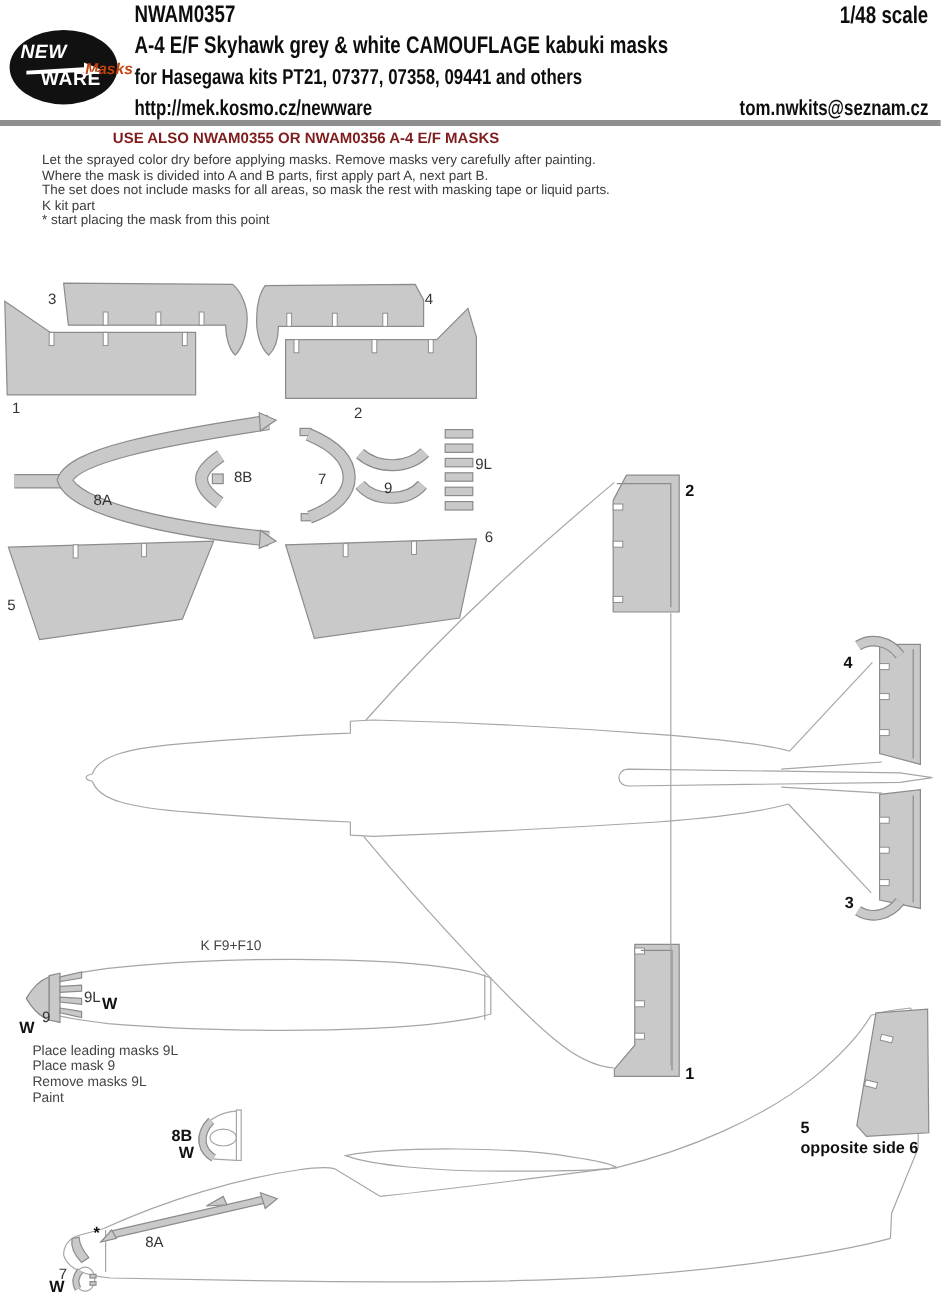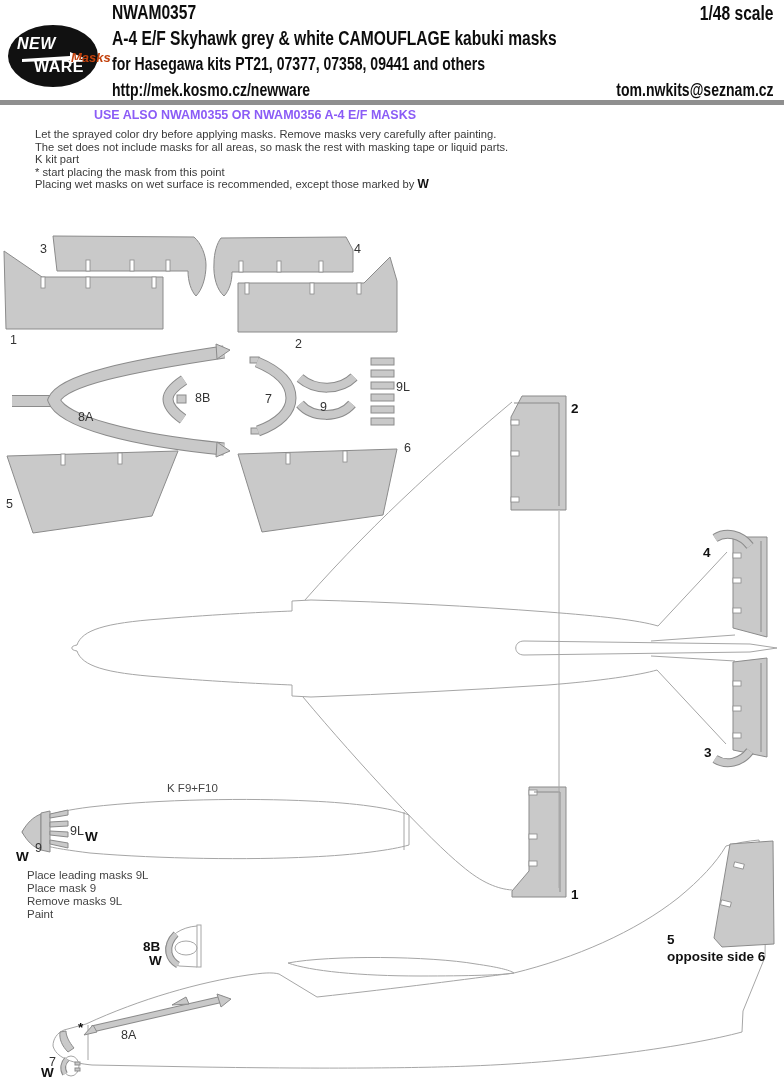--- a/index.html
+++ b/index.html
@@ -23,21 +23,21 @@
   .hdr{transform-origin:left top;transform:scaleX(.78);font-weight:bold;color:#0d0d0d;
        letter-spacing:0;}
   .hdr-r{transform-origin:right top;transform:scaleX(.78);font-weight:bold;color:#0d0d0d;}
   .code{left:112px;top:1px;font-size:20px;}
   .scale{right:10px;top:2px;font-size:20px;}
   .title{left:112px;top:27px;font-size:20px;}
   .subtitle{left:112px;top:54px;font-size:18px;}
   .url{left:112px;top:80px;font-size:18px;}
   .email{right:10px;top:80px;font-size:18px;}
   .divider{position:absolute;left:0;top:100px;width:784px;height:5px;background:var(--divider);}
-  .notice{left:94px;top:108px;font-weight:bold;font-size:12.5px;color:#8b5cf6;}
+  .notice{left:94px;top:108px;font-weight:bold;font-size:12.5px;color:#7f1d1d;}
   .instr{position:absolute;left:35px;top:128px;font-size:11.2px;line-height:12.6px;color:#3a3a3a;}
   .instr .hd{font-weight:bold;color:#222;}
   .instr b{color:#111;font-size:12px;}
   
   svg text{font-family:"Liberation Sans",sans-serif;}
   .mask{fill:var(--mask-fill);stroke:var(--mask-stroke);stroke-width:1;}
   .slit{fill:#fff;stroke:var(--mask-stroke);stroke-width:.8;}
   .outline{fill:none;stroke:var(--outline);stroke-width:1;}
   .mline{fill:none;stroke:var(--mask-stroke);stroke-width:1;}
   .bo{fill:none;stroke:var(--mask-stroke);}
@@ -61,24 +61,24 @@
 <div class="abs hdr-r scale">1/48 scale</div>
 <div class="abs hdr title">A-4 E/F Skyhawk grey &amp; white CAMOUFLAGE kabuki masks</div>
 <div class="abs hdr subtitle">for Hasegawa kits PT21, 07377, 07358, 09441 and others</div>
 <div class="abs hdr url">http://mek.kosmo.cz/newware</div>
 <div class="abs hdr-r email">tom.nwkits@seznam.cz</div>
 <div class="divider"></div>
 <div class="abs notice">USE ALSO NWAM0355 OR NWAM0356 A-4 E/F MASKS</div>
 
 <div class="instr">
   <div>Let the sprayed color dry before applying masks. Remove masks very carefully after painting.</div>
+  <div>Where the mask is divided into A and B parts, first apply part A, next part B.</div>
   <div>The set does not include masks for all areas, so mask the rest with masking tape or liquid parts.</div>
   <div>K kit part</div>
   <div>*  start placing the mask from this point</div>
-  <div><span>Placing wet masks on wet surface is recommended, except those marked by </span><b>W</b></div>
 </div>
 
 <svg class="abs" style="left:0;top:0" width="784" height="1078" viewBox="0 0 784 1078">
 
   <g>
     <path class="mask" d="M4,251 L42,277 L163,277 L163,329 L6,329 Z"></path>
     <rect class="slit" x="41" y="277" width="4" height="11"></rect>
     <rect class="slit" x="86" y="277" width="4" height="11"></rect>
     <rect class="slit" x="152" y="277" width="4" height="11"></rect>
   </g>

